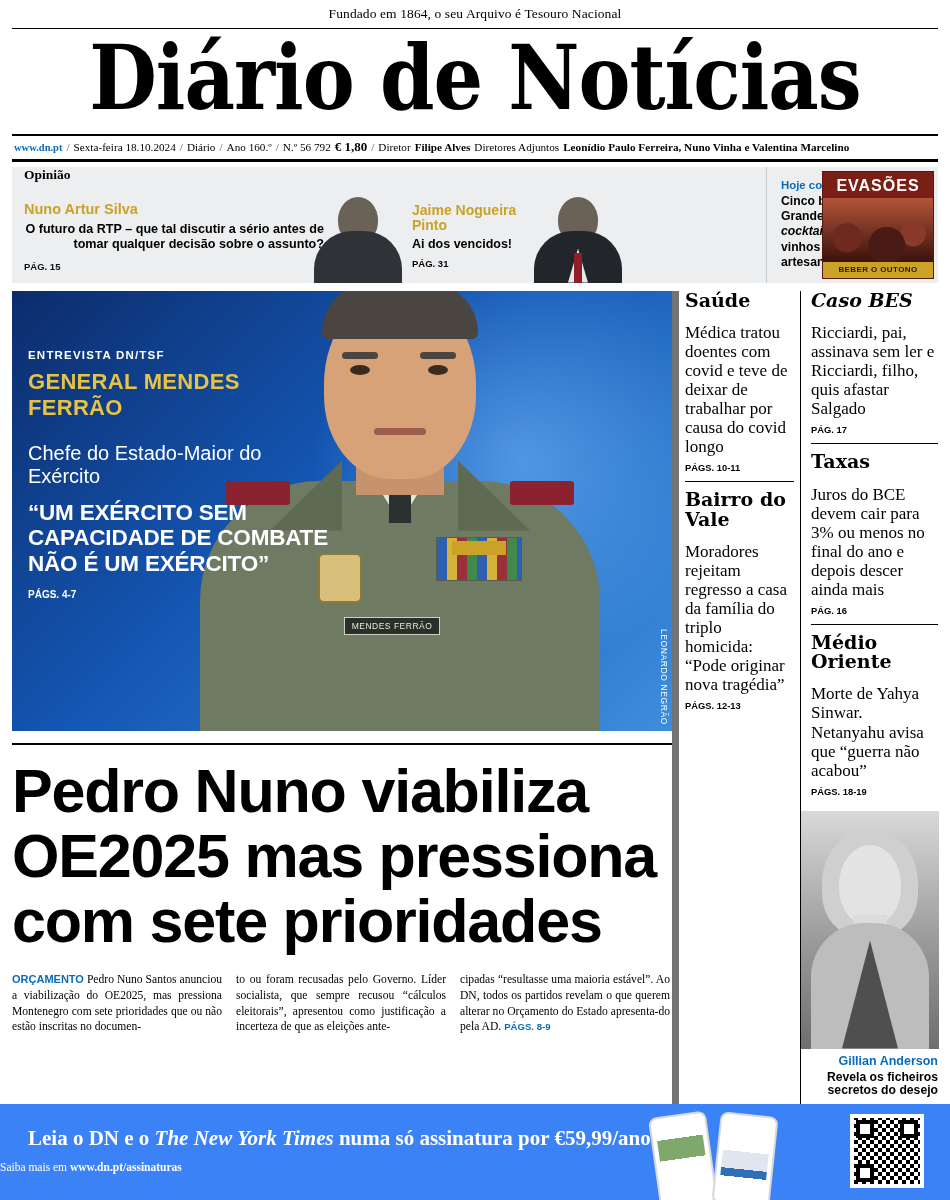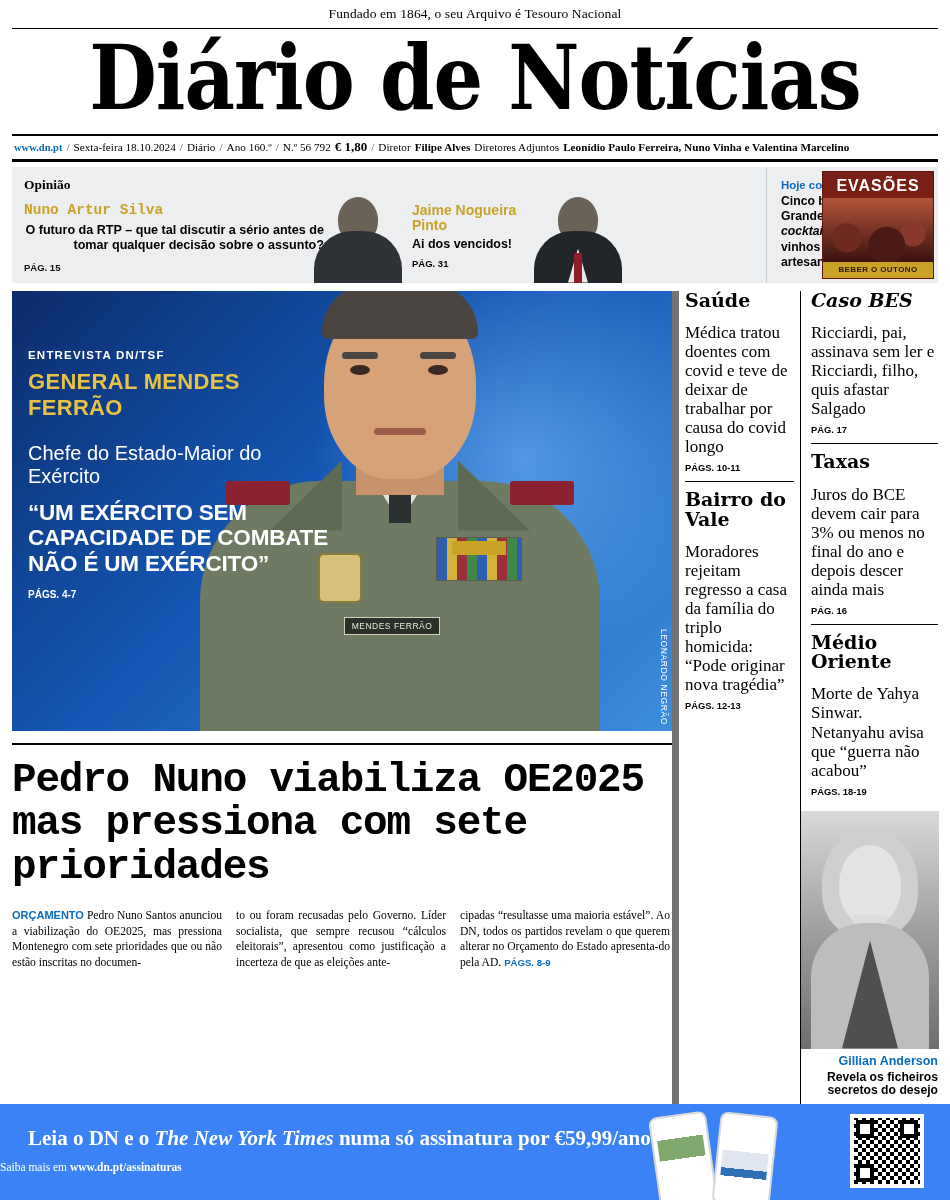--- a/index.html
+++ b/index.html
@@ -48,25 +48,25 @@
 
   
   .opstrip {
     position: relative;
     margin: 5px 12px 0;
     height: 116px;
     background: #eceef0;
     display: flex;
     overflow: hidden;
   }
-  .op-left { width: 660px; position: relative; padding: 10px 12px; }
+  .op-left { width: 660px; position: relative; padding: 0 12px; }
   .op-kicker { font-size: 13.5px; font-weight: 700; font-family: "Liberation Serif", serif; }
   .op-author {
     color: #c9a227; font-weight: 700; font-size: 14.5px;
-    font-family: Liberation Mono, monospace; margin-top: 9px;
+    font-family: Liberation Sans, sans-serif; margin-top: 18px;
   }
   .op-text {
     font-family: "Liberation Sans", sans-serif;
     font-weight: 700; font-size: 12.6px; line-height: 1.25;
     margin-top: 5px; max-width: 300px; text-align: right;
   }
   .op-pag { font-size: 9.5px; font-weight: 700; font-family: "Liberation Sans", sans-serif; margin-top: 8px; color: #111; }
   .op-second { position: absolute; left: 400px; top: 36px; width: 120px; }
   .op-second .nm { color: #c9a227; font-weight: 700; font-size: 14px; line-height: 1.08;
     font-family: "Liberation Sans", sans-serif; }
@@ -211,22 +211,22 @@
   .hero-pag { font-family: "Liberation Sans", sans-serif; color: #fff; font-weight: 700;
     font-size: 10px; margin-top: 12px; }
   .photo-credit {
     position: absolute; right: 3px; bottom: 6px; color: #fff; font-size: 8.5px;
     font-family: "Liberation Sans", sans-serif; writing-mode: vertical-rl; letter-spacing: .6px;
   }
 
   
   .lead { margin-top: 12px; border-top: 2.5px solid #000; padding-top: 14px; }
   .lead h1 {
-    font-family: Liberation Mono, monospace; font-weight: 700;
-    font-size: 41px; line-height: 1.07; letter-spacing: -1.2px;
+    font-family: Liberation Sans, sans-serif; font-weight: 700;
+    font-size: 61px; line-height: 1.07; letter-spacing: -1.2px;
   }
   .lead-cols { display: flex; gap: 14px; margin-top: 18px; }
   .lead-cols .c { width: 210px; font-size: 11.6px; line-height: 1.35; text-align: justify; }
   .lead-cols .c .orc {
     color: #0a6bbd; font-weight: 700; font-family: "Liberation Sans", sans-serif; font-size: 11px;
   }
   .lead-cols .pags { color: #0a6bbd; font-weight: 700; font-family: "Liberation Sans", sans-serif; font-size: 9.6px; }
 
   
   .brief { padding-bottom: 8px; }

